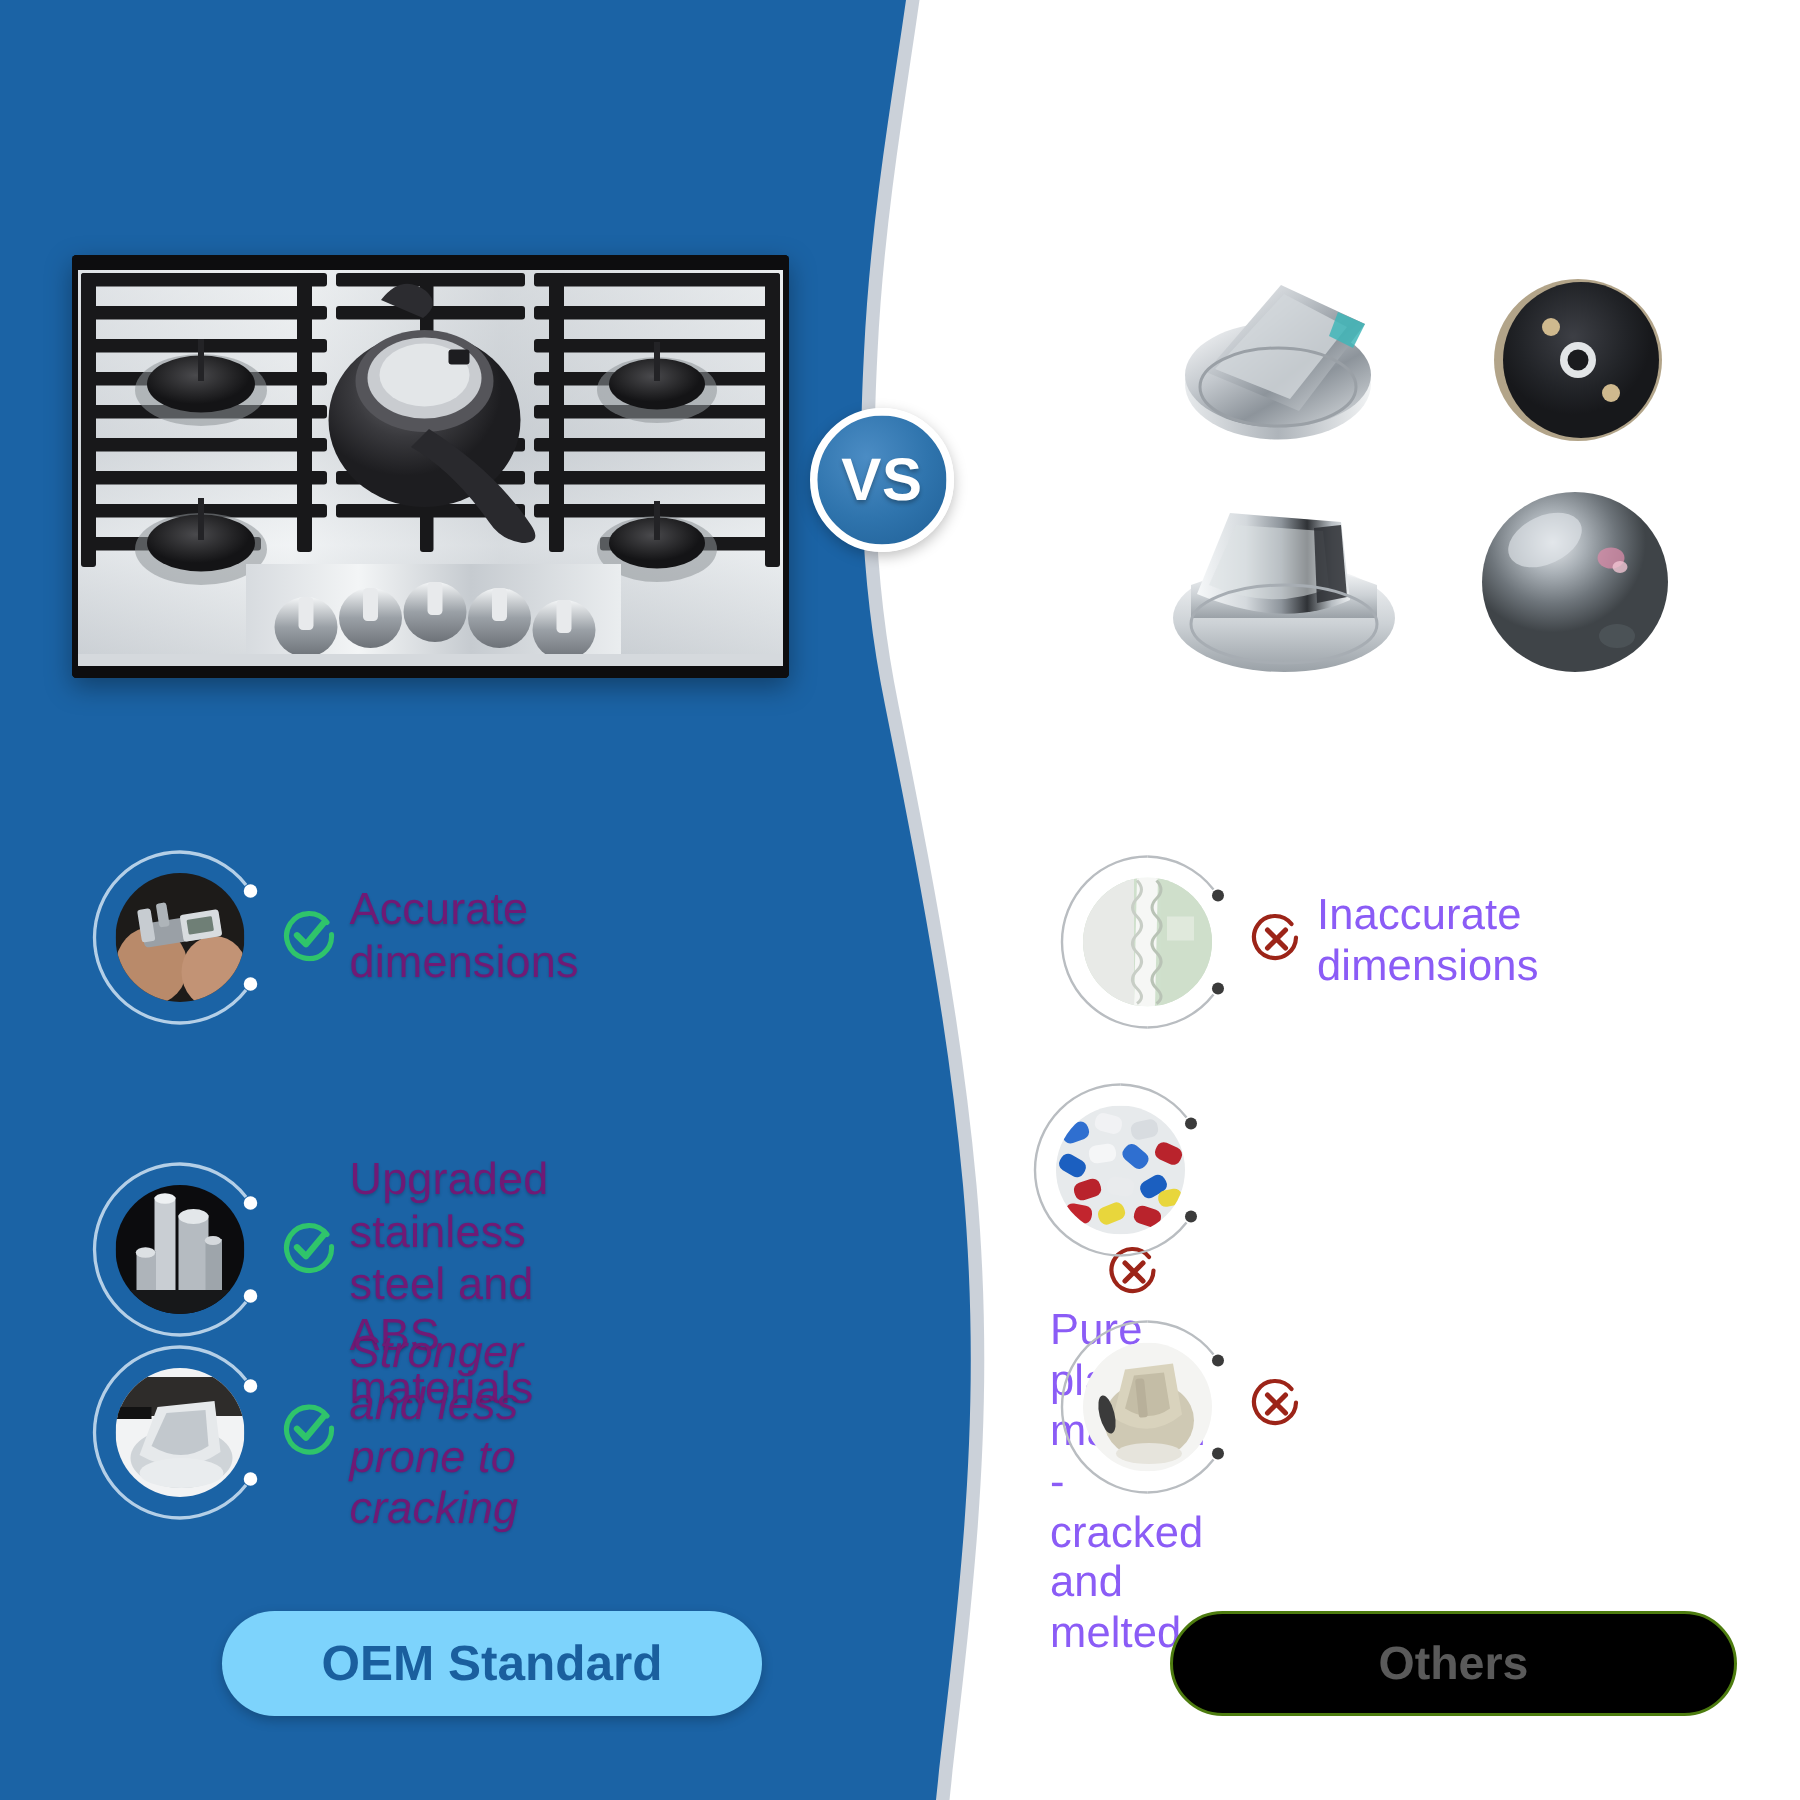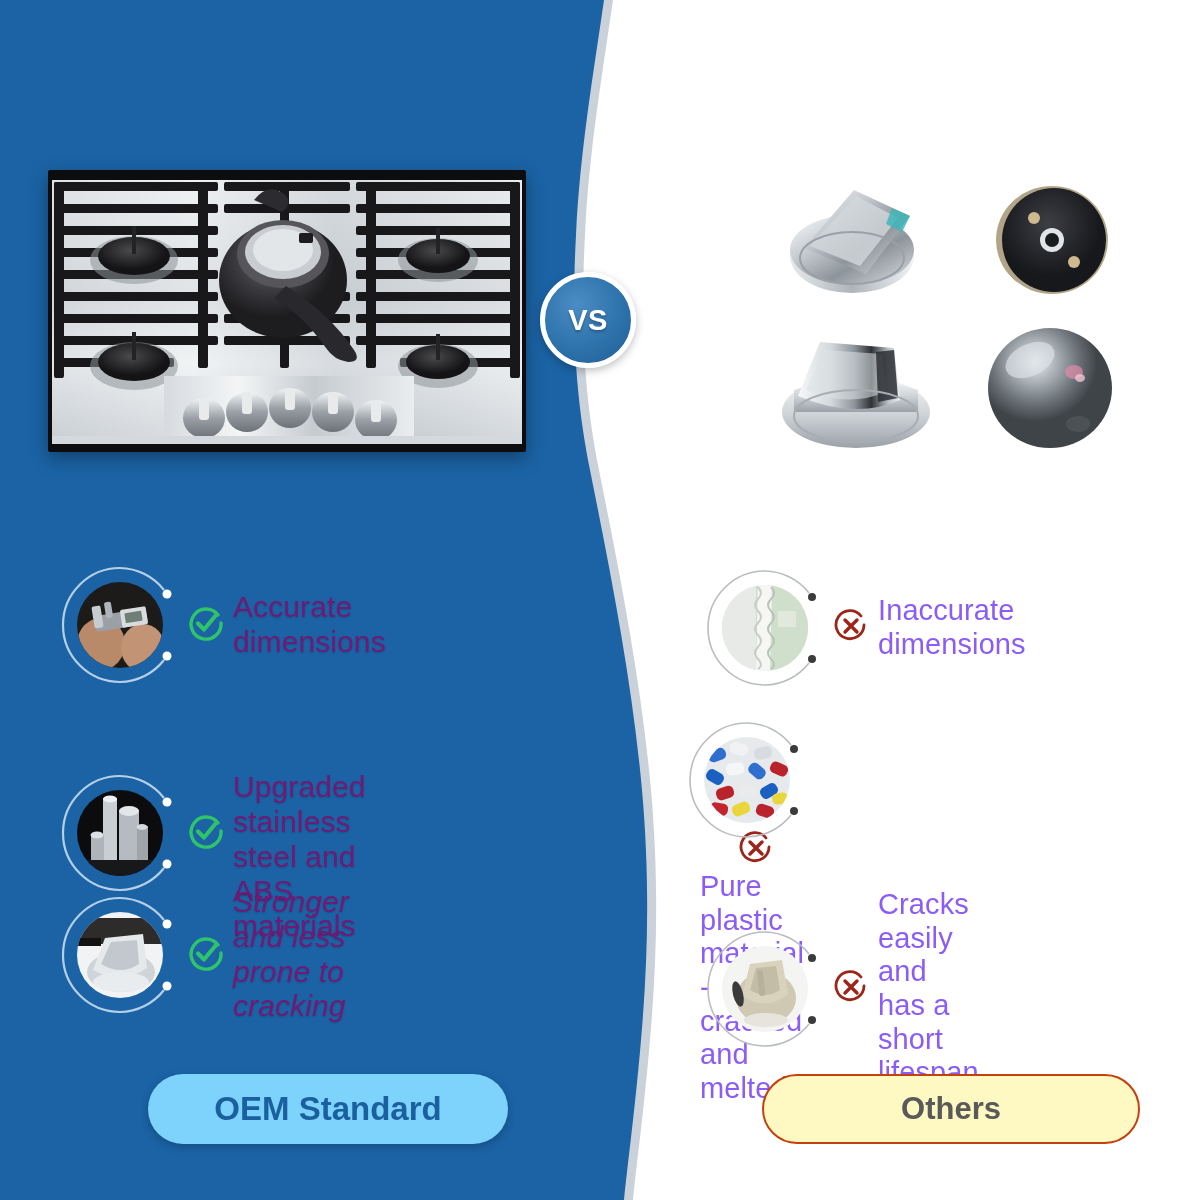--- a/index.html
+++ b/index.html
@@ -28,21 +28,21 @@
   
   .vs-badge {
     position:absolute; left:540px; top:272px; width:96px; height:96px;
     border-radius:50%;
     background:radial-gradient(circle at 38% 32%, #4b8cc4 0%, #2f74ad 52%, #1f5f96 100%);
     border:5px solid #ffffff;
     display:flex; align-items:center; justify-content:center;
     box-shadow:0 3px 9px rgba(0,0,0,.25);
   }
   .vs-badge span {
-    color:#fff; font-size:29px; font-weight:bold; letter-spacing:.5px;
+    color:#fff; font-size:40px; font-weight:bold; letter-spacing:.5px;
     text-shadow:0 2px 3px rgba(0,0,0,.28);
     font-family:"Liberation Sans", sans-serif;
   }
 
   
   .knob-grid { position:absolute; left:760px; top:160px; width:380px; height:300px; }
   .knob-cell { position:absolute; }
   .knob-cell svg { display:block; }
 
   
@@ -68,22 +68,22 @@
   .pill {
     position:absolute; display:flex; align-items:center; justify-content:center;
     border-radius:44px;
   }
   .pill-oem {
     left:148px; top:1074px; width:360px; height:70px;
     background:#7dd3fc; box-shadow:0 3px 8px rgba(0,0,0,.22);
   }
   .pill-oem span { color:#1a5f9e; font-size:33px; font-weight:bold; }
   .pill-others {
-    left:762px; top:1074px; width:378px; height:70px;
-    background:#fef9c3; border:2px solid #c2410c;
+    left:780px; top:1074px; width:378px; height:70px;
+    background:#000000; border:2px solid #4d7c0f;
   }
   .pill-others span { color:#5a5a5a; font-size:31px; font-weight:bold; }
 </style>
 </head>
 <body>
 
 <div id="stage">
 
   <div class="blue-panel">
     <svg width="760" height="1200" viewBox="0 0 760 1200">
@@ -493,21 +493,20 @@
             <ellipse cx="44" cy="74" rx="22" ry="7" fill="#e6e4dc"></ellipse>
           </svg>
         </div>
       </div>
       <span class="mark">
         <svg width="36" height="36" viewBox="0 0 36 36">
           <path d="M28,8 A14,14 0 1 0 31,17" fill="none" stroke="#9C2418" stroke-width="2.8" stroke-linecap="round"></path>
           <path d="M12,12 L24,24 M24,12 L12,24" fill="none" stroke="#9C2418" stroke-width="3.4" stroke-linecap="round"></path>
         </svg>
       </span>
-      <div class="feat-text right-text" style="max-width:350px;">Cracks easily and has a short lifespan</div>
     </div>
   </div>
 
   <div class="pill pill-oem">
     <span>OEM Standard</span>
   </div>
   <div class="pill pill-others">
     <span>Others</span>
   </div>
 

